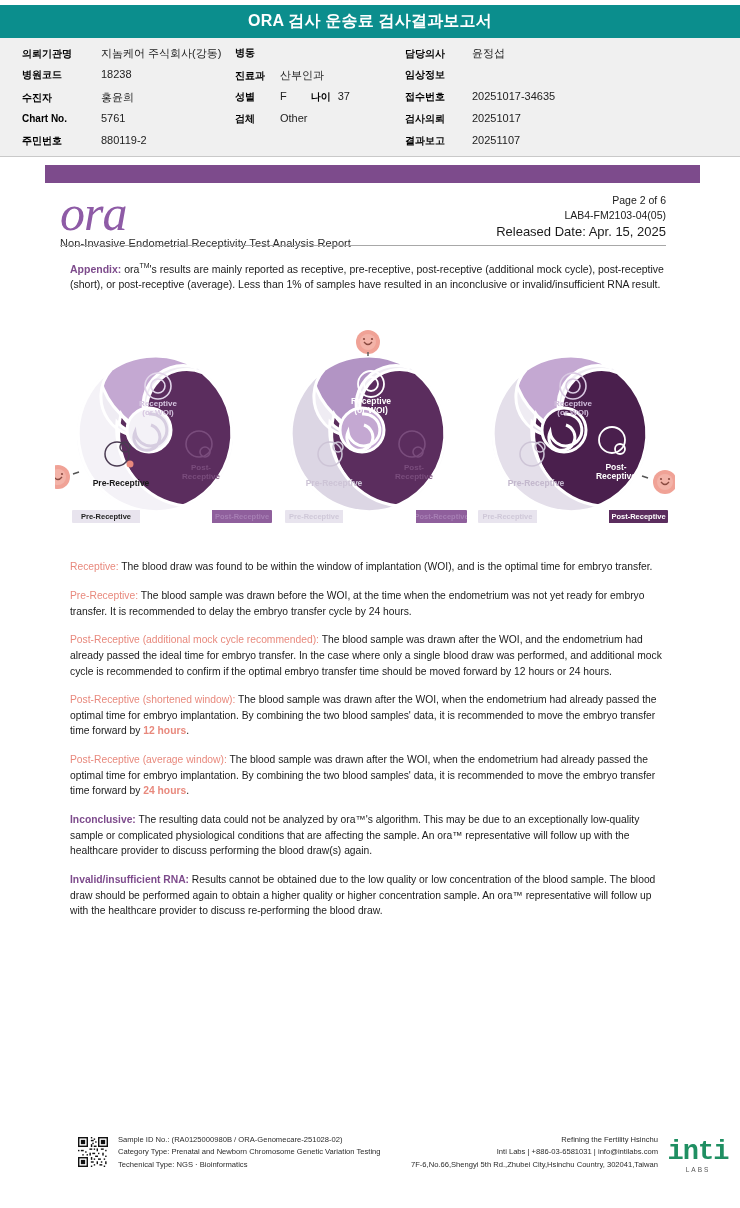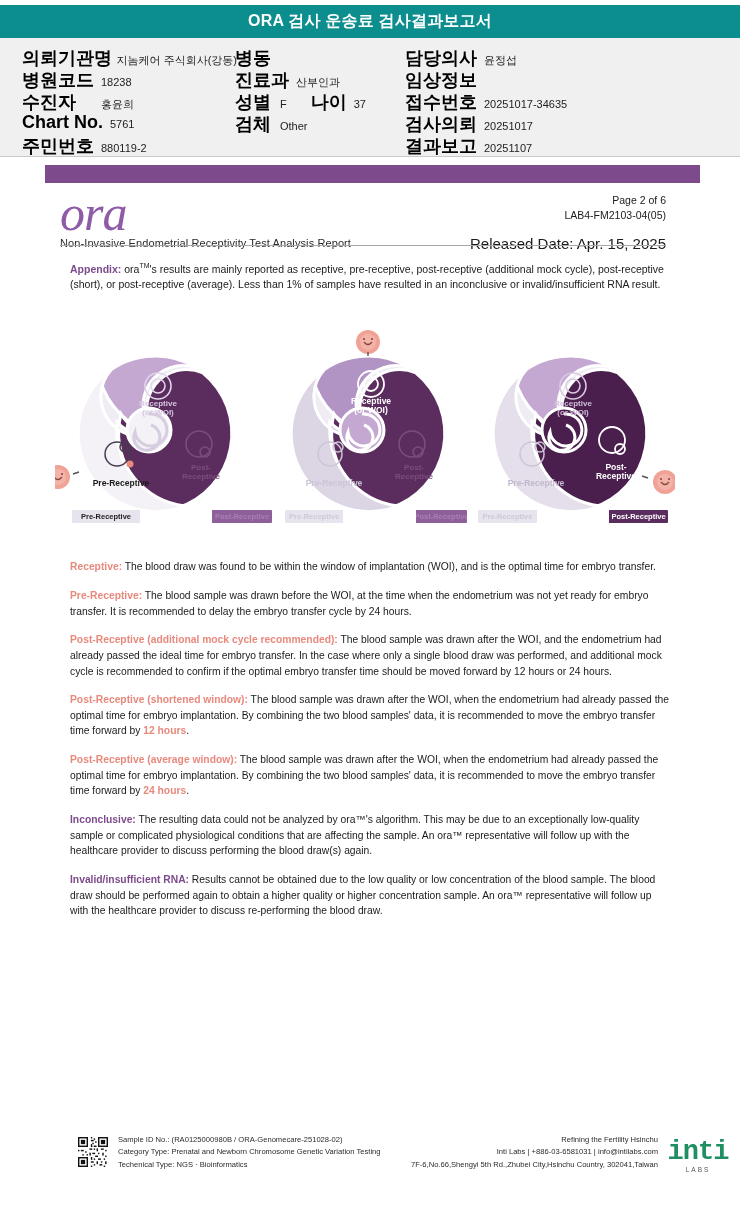--- a/index.html
+++ b/index.html
@@ -20,21 +20,21 @@
   
   .info-panel{
     position:absolute;left:0;top:38px;width:740px;height:118px;
     background:#f0f0f0;border-bottom:1px solid #c9c9c9;
   }
   .info-col{position:absolute;top:8px;}
   .col-a{left:22px;width:215px;}
   .col-b{left:235px;width:165px;}
   .col-c{left:405px;width:320px;}
   .info-row{display:flex;align-items:baseline;margin-bottom:5px;height:17px;}
-  .ilabel{font-weight:bold;font-size:18px;color:#000;white-space:nowrap;}
+  .ilabel{font-weight:bold;font-size:10px;color:#000;white-space:nowrap;}
   .ival{font-size:11px;color:#222;margin-left:7px;white-space:nowrap;}
   .w-a .ilabel{min-width:72px;}
   .w-b .ilabel{min-width:38px;}
   .w-c .ilabel{min-width:60px;}
   .inline-pair{display:flex;align-items:baseline;margin-left:24px;}
   .inline-pair .ilabel{min-width:0;}
 
   
   .sheet{position:absolute;left:0;top:157px;width:664px;height:1051px;background:#fff;padding-left:42px;}
   .purple-band{
@@ -48,21 +48,21 @@
     font-style:italic;font-size:50px;line-height:44px;color:#8e5ba6;
     letter-spacing:-1px;
   }
   .ora-sub{
     font-size:11px;color:#2b2b2b;margin-top:2px;letter-spacing:.1px;
   }
   .page-meta{
     position:absolute;right:40px;top:36px;text-align:right;
     font-size:10.5px;color:#1a1a1a;line-height:1.45;
   }
-  .page-meta .small{font-size:15px;margin-top:10px;}
+  .page-meta .small{font-size:13px;}
   .hr-line{position:absolute;left:60px;right:40px;top:88px;height:1px;background:#a8a8a8;}
 
   
   .appendix{
     position:absolute;left:70px;width:600px;top:104px;
     font-size:10.5px;line-height:1.5;color:#1a1a1a;
   }
   .appendix b{color:#7d4b8c;}
   sup{font-size:7px;vertical-align:super;}
 
@@ -91,21 +91,21 @@
   .on-light{background:#e8e4ee;color:#222;}
   .off-light{background:#e8e4ee;color:#cfc8d8;}
   .on-mid{background:#d9cbe3;color:#2b2b2b;}
   .off-mid{background:#d9cbe3;color:#c6b4d3;}
   .on-dark{background:#5b2d5e;color:#ffffff;}
   .off-dark{background:#8f5f9c;color:#a77fb4;}
 
   
   .defs{position:absolute;left:70px;top:392px;width:600px;}
   .def-p{font-size:10.3px;line-height:1.52;color:#1a1a1a;margin-bottom:13px;}
-  .def-p .hd-red{color:#e8897d;font-weight:bold;}
+  .def-p .hd-red{color:#e8897d;font-weight:normal;}
   .def-p .hd-purple{color:#7d4b8c;font-weight:bold;}
   .hl{color:#e8897d;font-weight:bold;}
 
   
   .footer{position:absolute;left:0;top:975px;width:740px;height:70px;}
   .qr{position:absolute;left:78px;top:5px;width:30px;height:30px;}
   .foot-left{position:absolute;left:118px;top:2px;font-size:7.6px;line-height:1.62;color:#2b2b2b;}
   .foot-right{position:absolute;right:82px;top:2px;text-align:right;font-size:7.6px;line-height:1.62;color:#2b2b2b;}
   .inti{position:absolute;right:10px;top:8px;width:64px;text-align:center;}
   .inti-word{font-family:Liberation Mono, monospace;color:#1f8f62;font-size:27px;line-height:25px;font-weight:bold;letter-spacing:-1px;}

